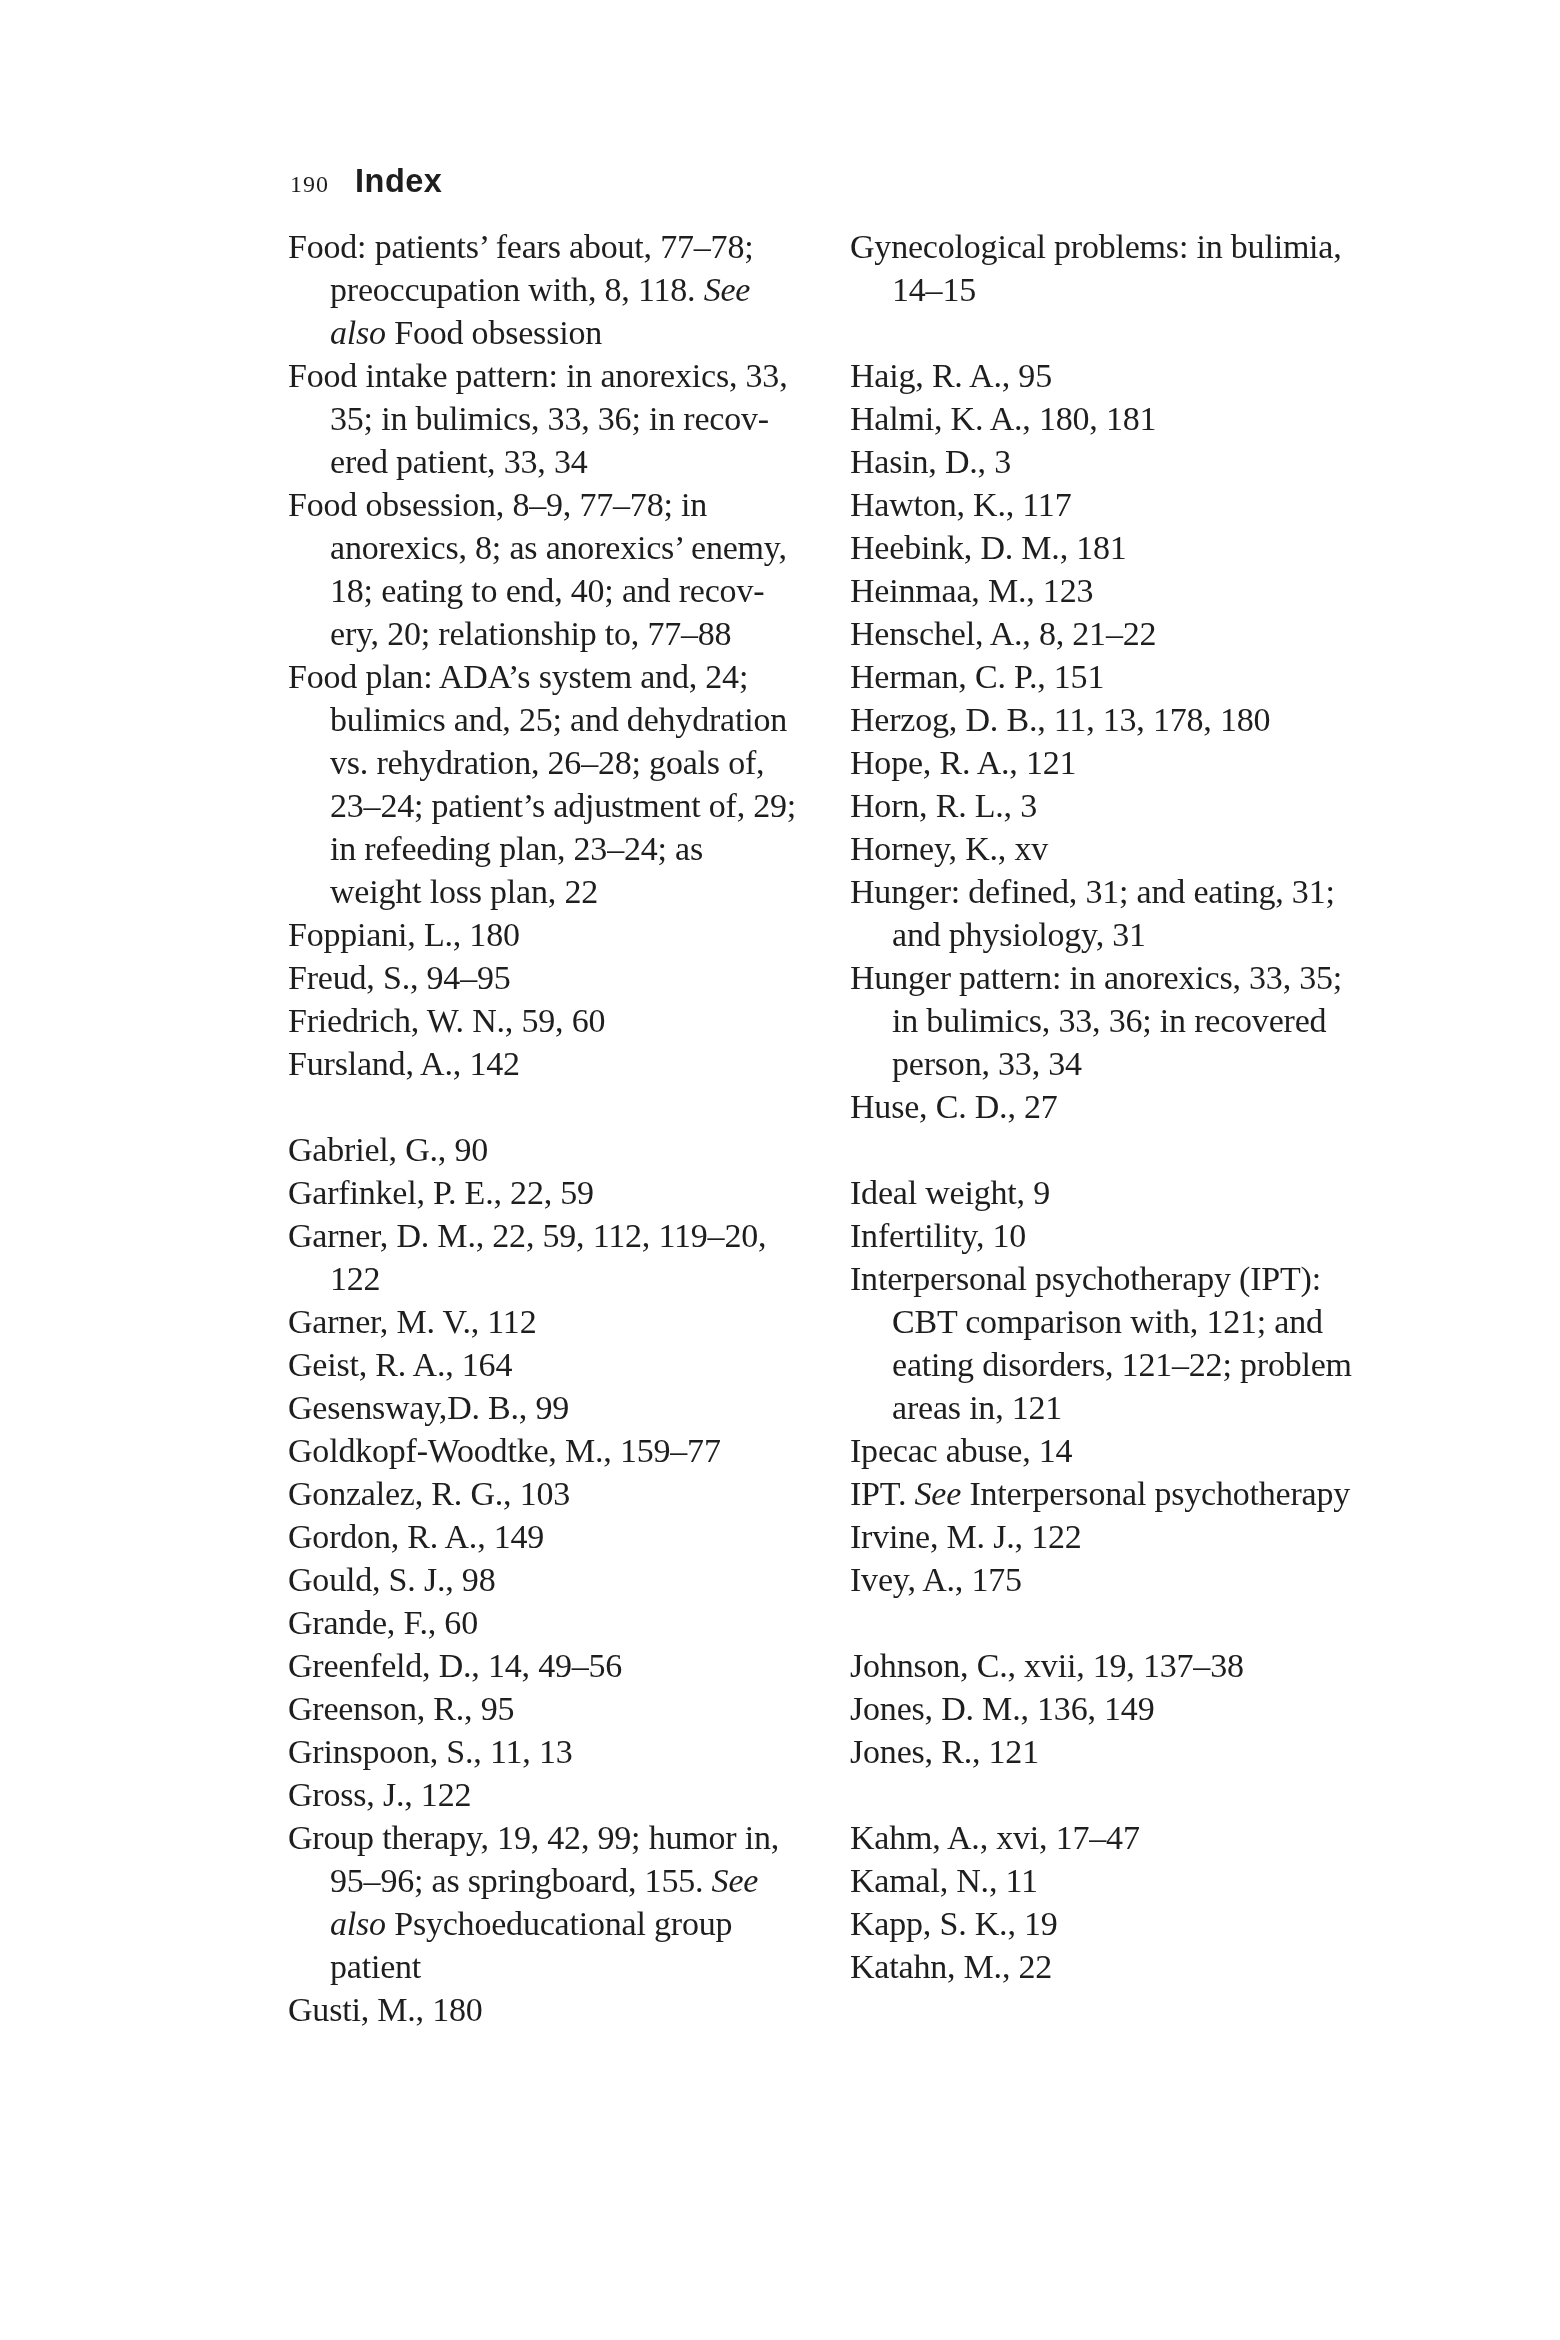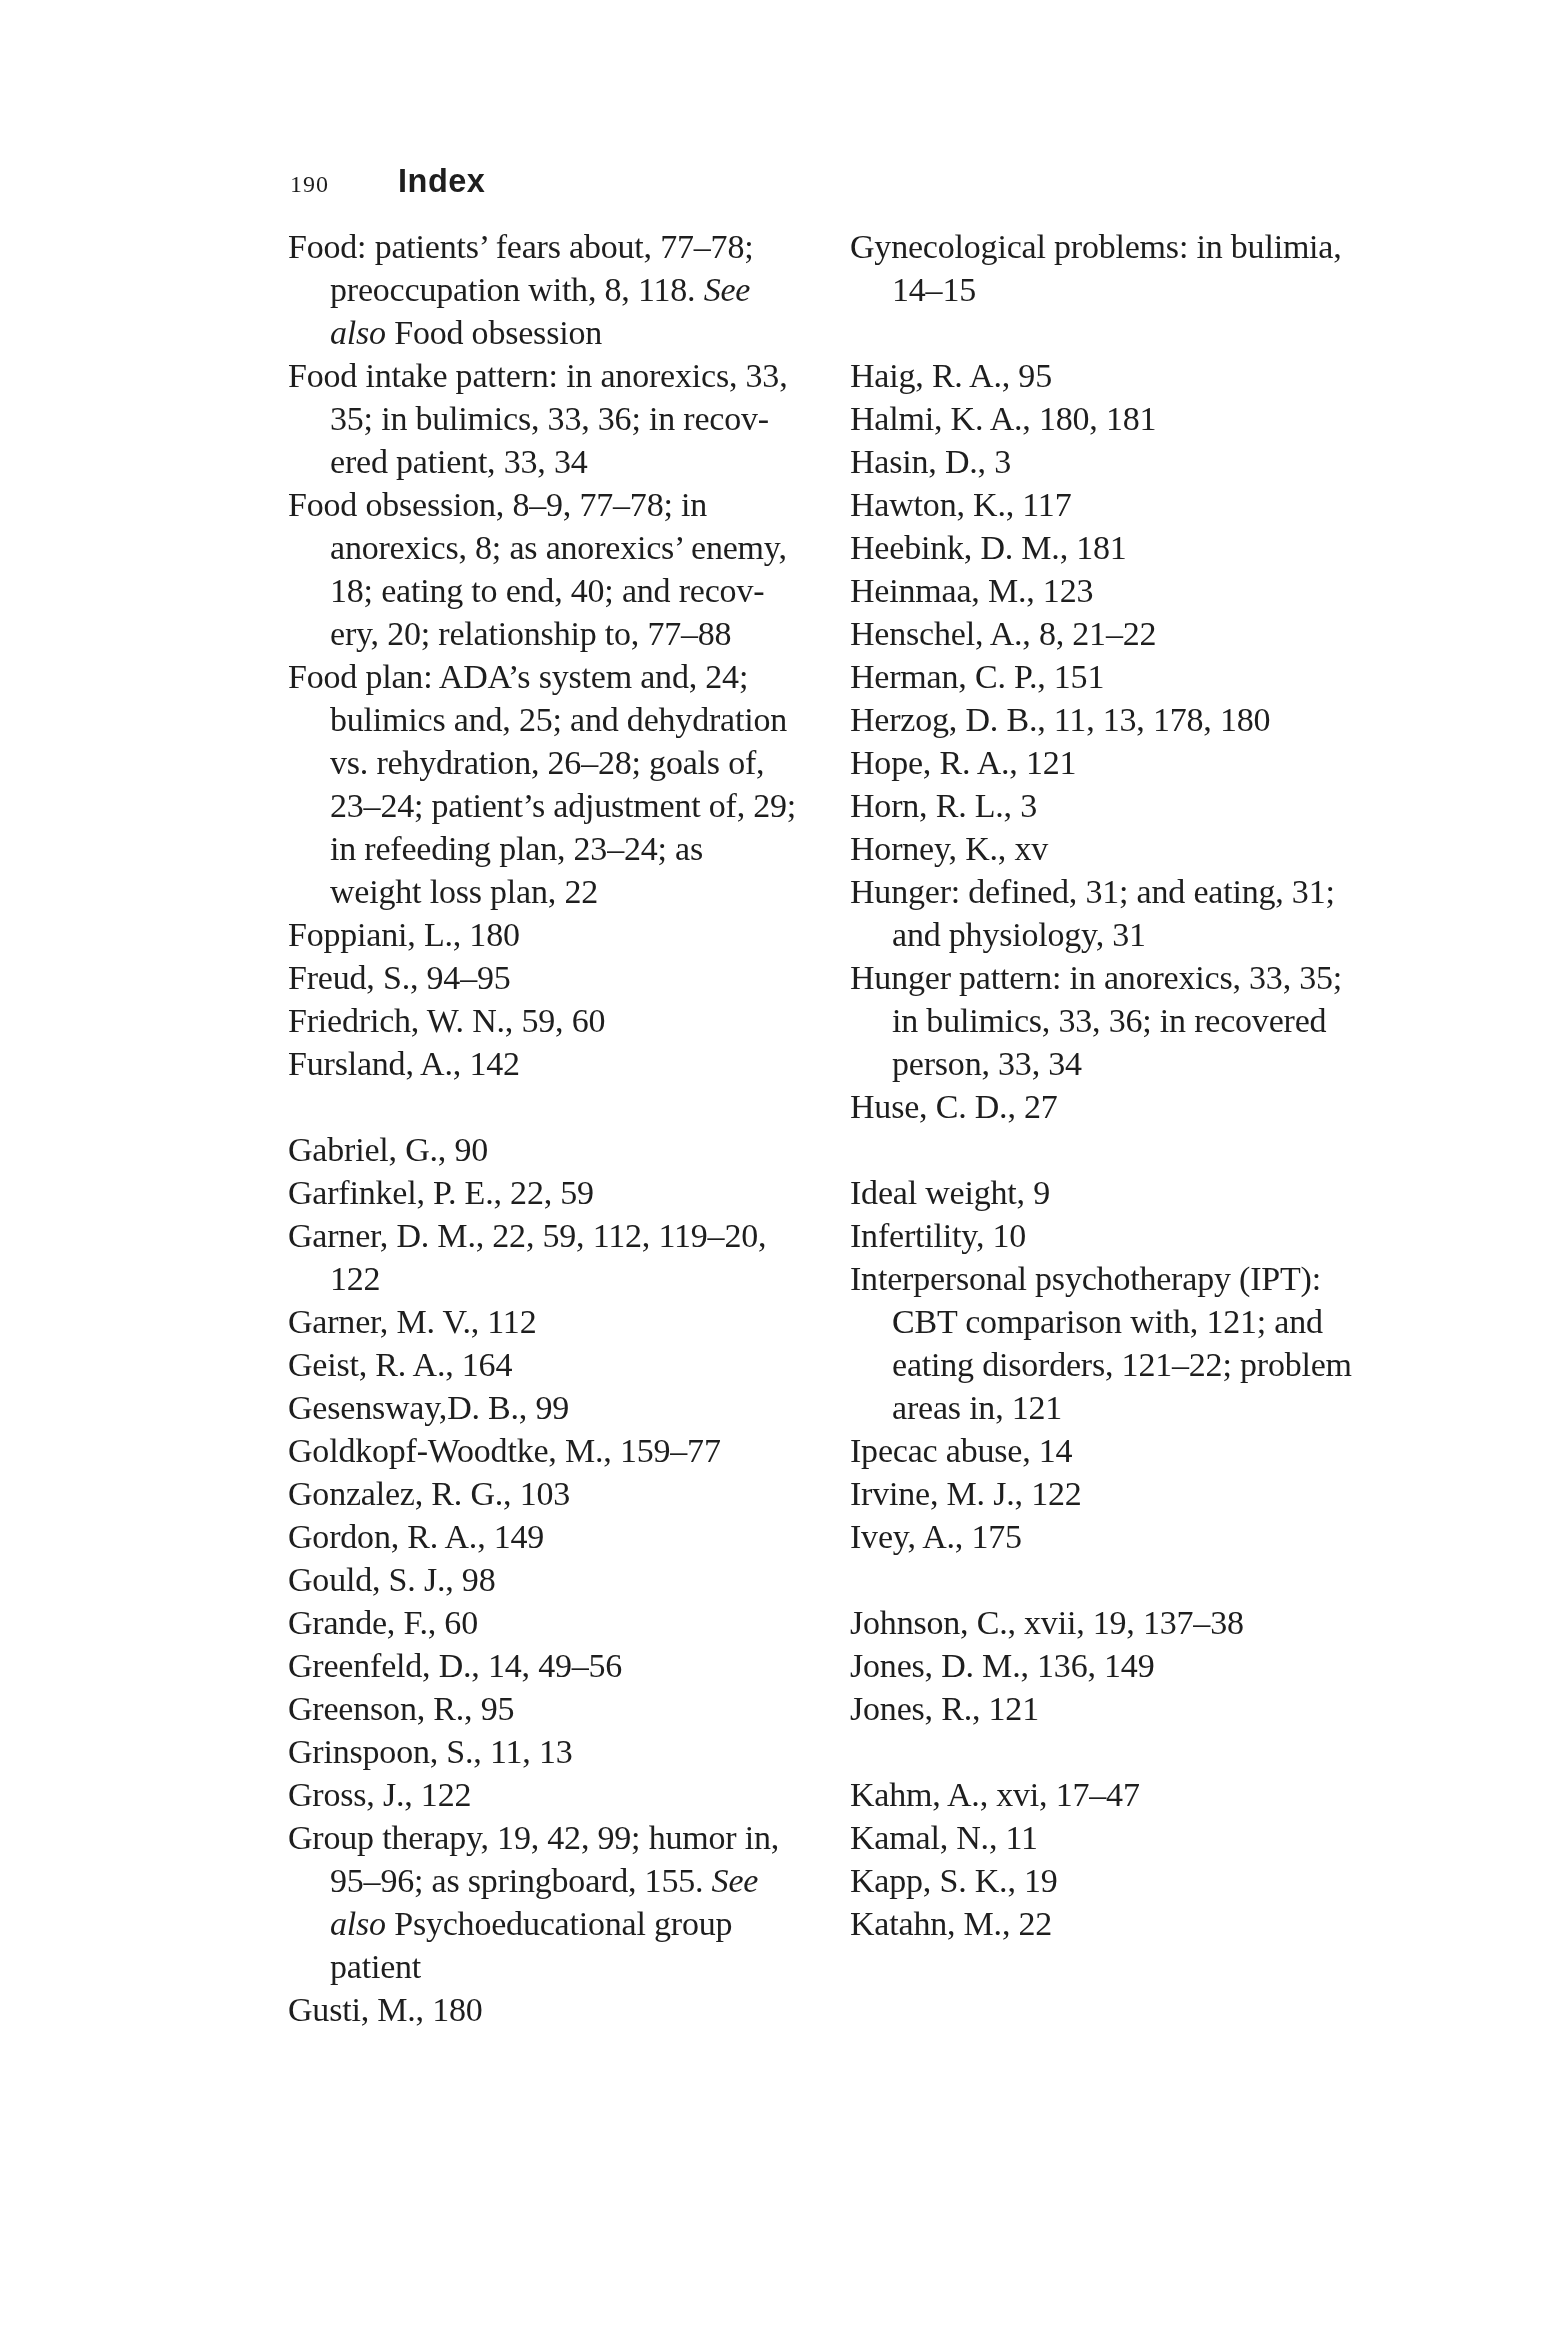--- a/index.html
+++ b/index.html
@@ -25,21 +25,21 @@
   }
   .folio {
     font-family: Liberation Serif, serif;
     font-size: 24px;
     letter-spacing: 1px;
   }
   .head-title {
     font-family: "Liberation Sans", sans-serif;
     font-weight: bold;
     font-size: 32.5px;
-    margin-left: 69px;
+    margin-left: 26px;
     letter-spacing: 0.5px;
   }
   .col {
     position: absolute;
     top: 225px;
   }
   .col-left  { left: 288px; width: 560px; }
   .col-right { left: 850px; width: 711px; }
   .line {
     height: 43px;
@@ -125,20 +125,21 @@
       <div class="line indent"><span class="">person, 33, 34</span></div>
       <div class="line"><span class="">Huse, C. D., 27</span></div>
       <div class="line"></div>
       <div class="line"><span class="">Ideal weight, 9</span></div>
       <div class="line"><span class="">Infertility, 10</span></div>
       <div class="line"><span class="">Interpersonal psychotherapy (IPT):</span></div>
       <div class="line indent"><span class="">CBT comparison with, 121; and</span></div>
       <div class="line indent"><span class="">eating disorders, 121–22; problem</span></div>
       <div class="line indent"><span class="">areas in, 121</span></div>
       <div class="line"><span class="">Ipecac abuse, 14</span></div>
+      <div class="line"><span class="">IPT. </span><span class="it">See</span><span class=""> Interpersonal psychotherapy</span></div>
       <div class="line"><span class="">Irvine, M. J., 122</span></div>
       <div class="line"><span class="">Ivey, A., 175</span></div>
       <div class="line"></div>
       <div class="line"><span class="">Johnson, C., xvii, 19, 137–38</span></div>
       <div class="line"><span class="">Jones, D. M., 136, 149</span></div>
       <div class="line"><span class="">Jones, R., 121</span></div>
       <div class="line"></div>
       <div class="line"><span class="">Kahm, A., xvi, 17–47</span></div>
       <div class="line"><span class="">Kamal, N., 11</span></div>
       <div class="line"><span class="">Kapp, S. K., 19</span></div>

